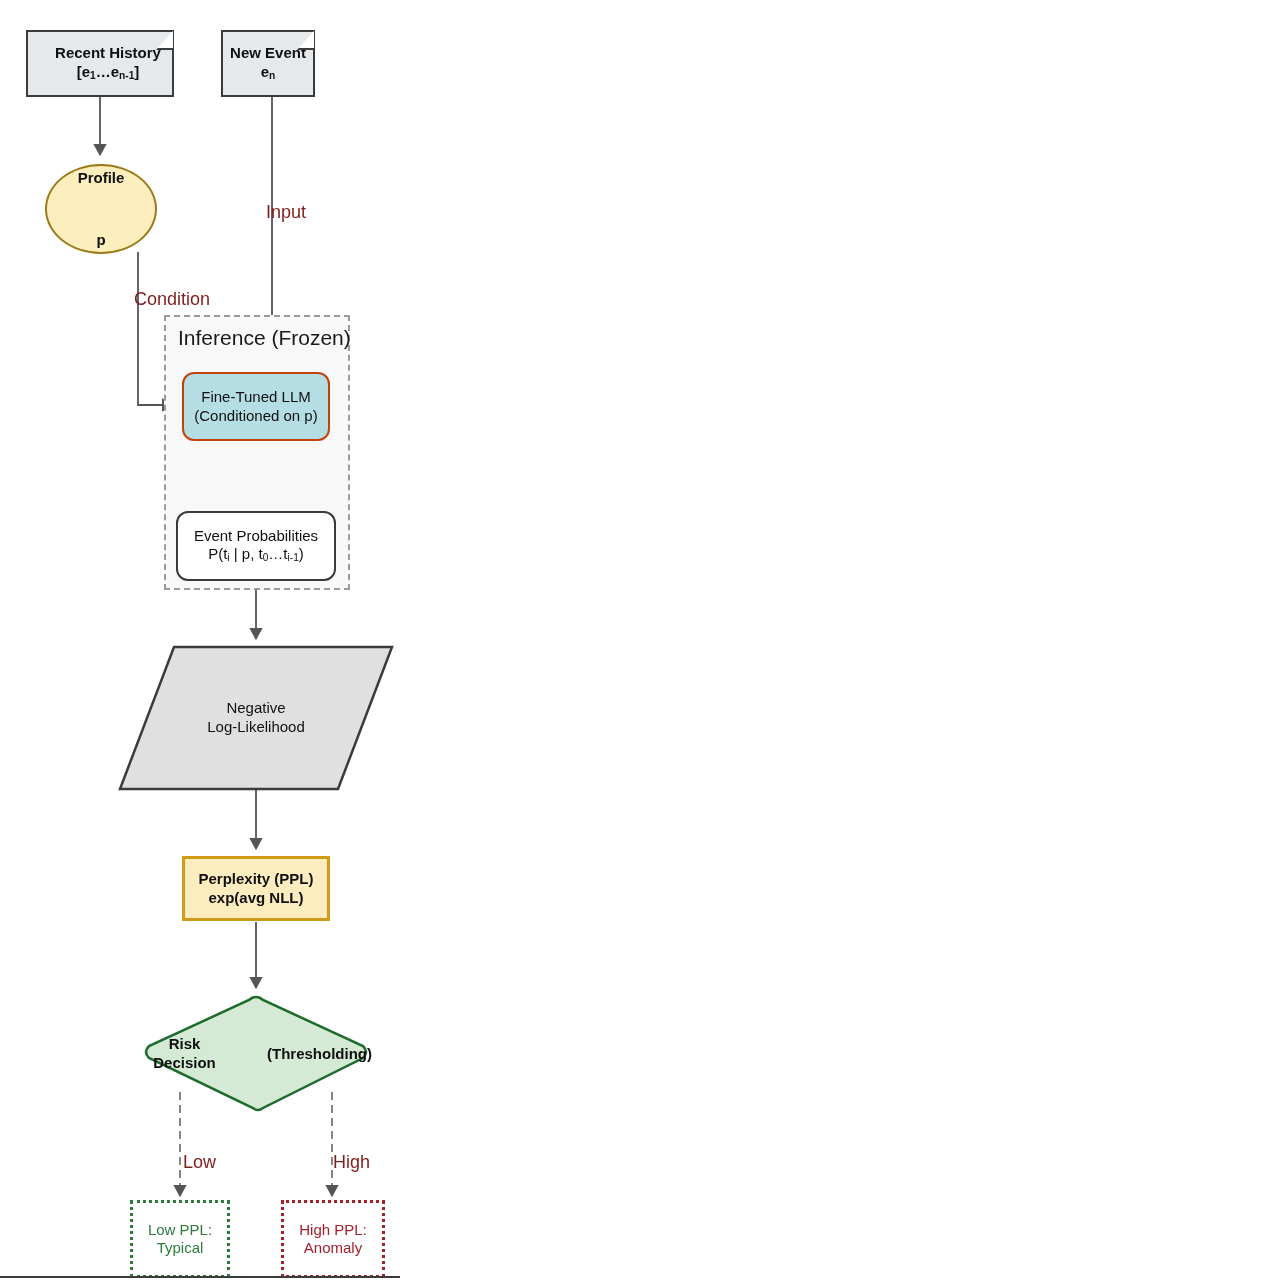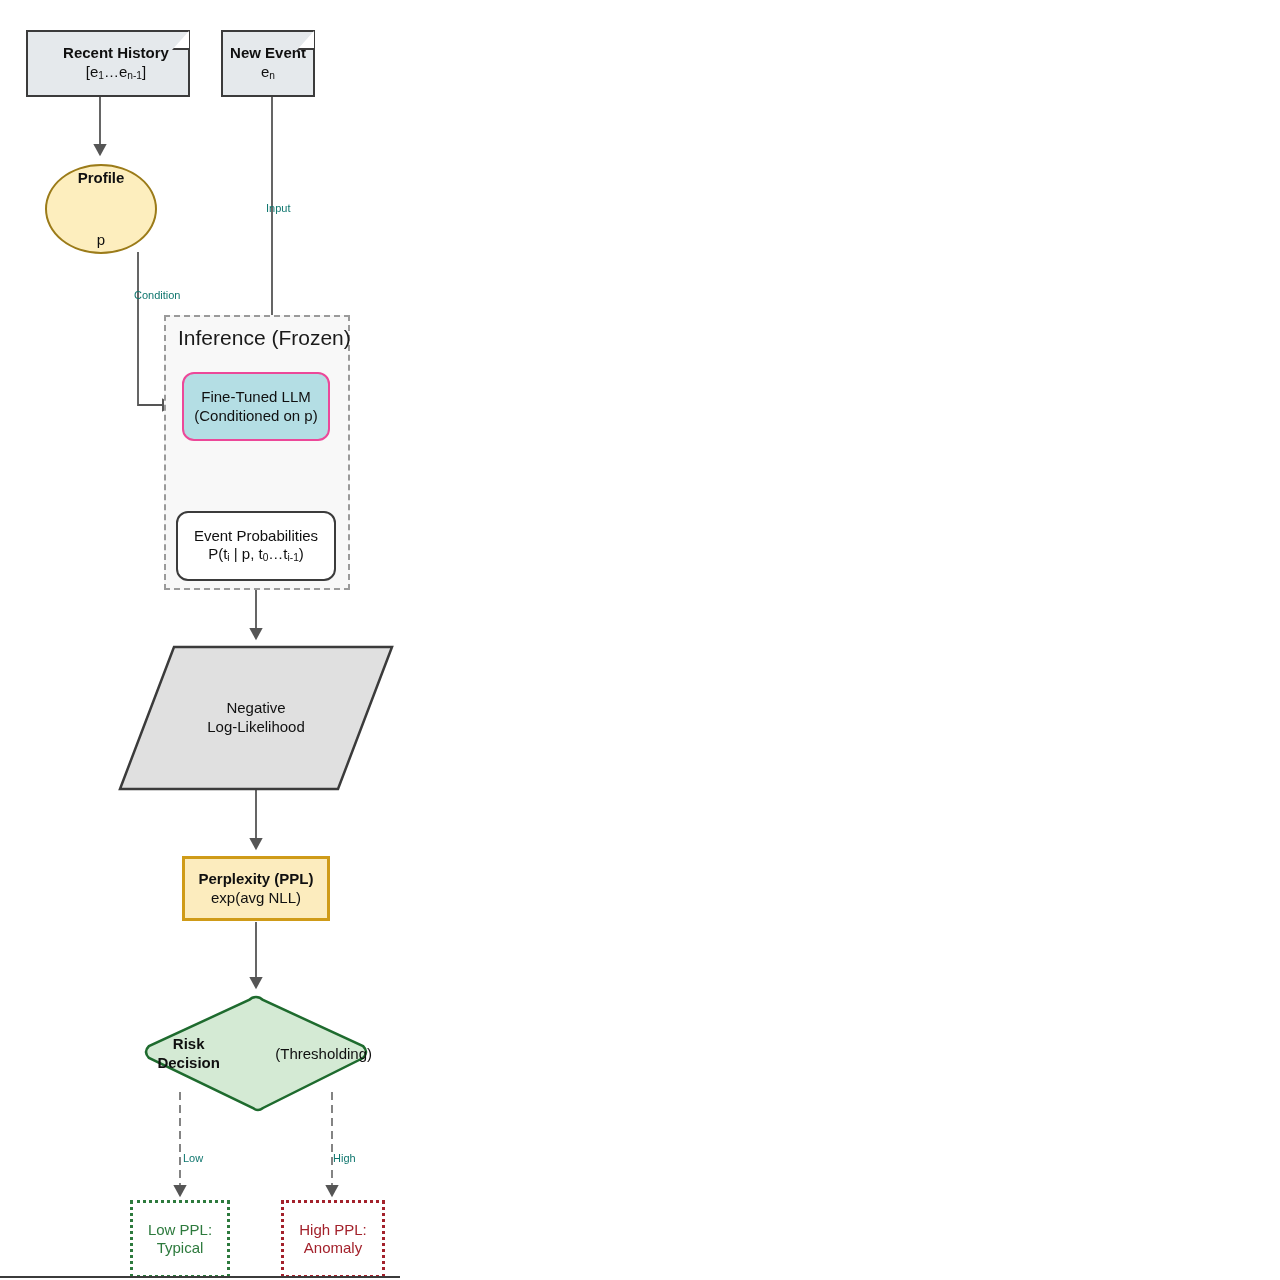--- a/index.html
+++ b/index.html
@@ -31,21 +31,21 @@
     position: absolute;
     box-sizing: border-box;
     display: flex;
     flex-direction: column;
     align-items: center;
     justify-content: center;
     text-align: center;
     line-height: 1.22;
   }
   .ttl  { font-weight: bold; }
-  .sub  { font-weight: normal; }
+  .sub  { font-weight: bold; }
 
   
   .doc {
     background: #e5e9ec;
     border: 2px solid #3b3b3b;
     font-size: 15px;
     color: #101010;
   }
   .doc .foldline {
     position: absolute;
@@ -79,21 +79,21 @@
   .group-label {
     font-size: 21px;
     color: #1a1a1a;
     padding: 8px 0 0 12px;
     white-space: nowrap;
   }
 
   
   .llm {
     background: #b4dee4;
-    border: 2px solid #ec4899;
+    border: 2px solid #c2410c;
     border-radius: 12px;
     font-size: 15px;
     color: #101010;
   }
   .tokens {
     background: #ffffff;
     border: 2px solid #3b3b3b;
     border-radius: 12px;
     font-size: 15px;
     color: #101010;
@@ -142,22 +142,22 @@
   .out {
     font-size: 15px;
     background: #ffffff;
   }
   .out-low  { border: 3px dotted #2d7a3d; color: #2d7a3d; }
   .out-high { border: 3px dotted #a3212b; color: #a3212b; }
 
   
   .elabel {
     position: absolute;
-    font-size: 11px;
-    color: #0f766e;
+    font-size: 18px;
+    color: #7f1d1d;
     background: transparent;
     white-space: nowrap;
   }
 
   
   .bottom-rule {
     position: absolute;
     left: 0;
     top: 1276px;
     width: 400px;
@@ -209,21 +209,21 @@
 
     <g>
       <path d="M 180 1092 L 180 1195" stroke="#777777" stroke-width="1.8" stroke-dasharray="8 5" fill="none" marker-end="url(#arrow)"></path>
     </g>
 
     <g>
       <path d="M 332 1092 L 332 1195" stroke="#777777" stroke-width="1.8" stroke-dasharray="8 5" fill="none" marker-end="url(#arrow)"></path>
     </g>
   </svg>
 
-  <div class="node doc" style="left:26px; top:30px; width:164px; height:67px;padding-left:16px;">
+  <div class="node doc" style="left:26px; top:30px; width:148px; height:67px;padding-left:16px;">
     <span class="ttl">Recent History</span>
     <span class="sub">[e<sub>1</sub>…e<sub>n-1</sub>]</span>
     <span class="foldline"></span>
   </div>
 
   <div class="node doc" style="left:221px; top:30px; width:94px; height:67px;">
     <span class="ttl">New Event</span>
     <span class="sub">e<sub>n</sub></span>
     <span class="foldline"></span>
   </div>

